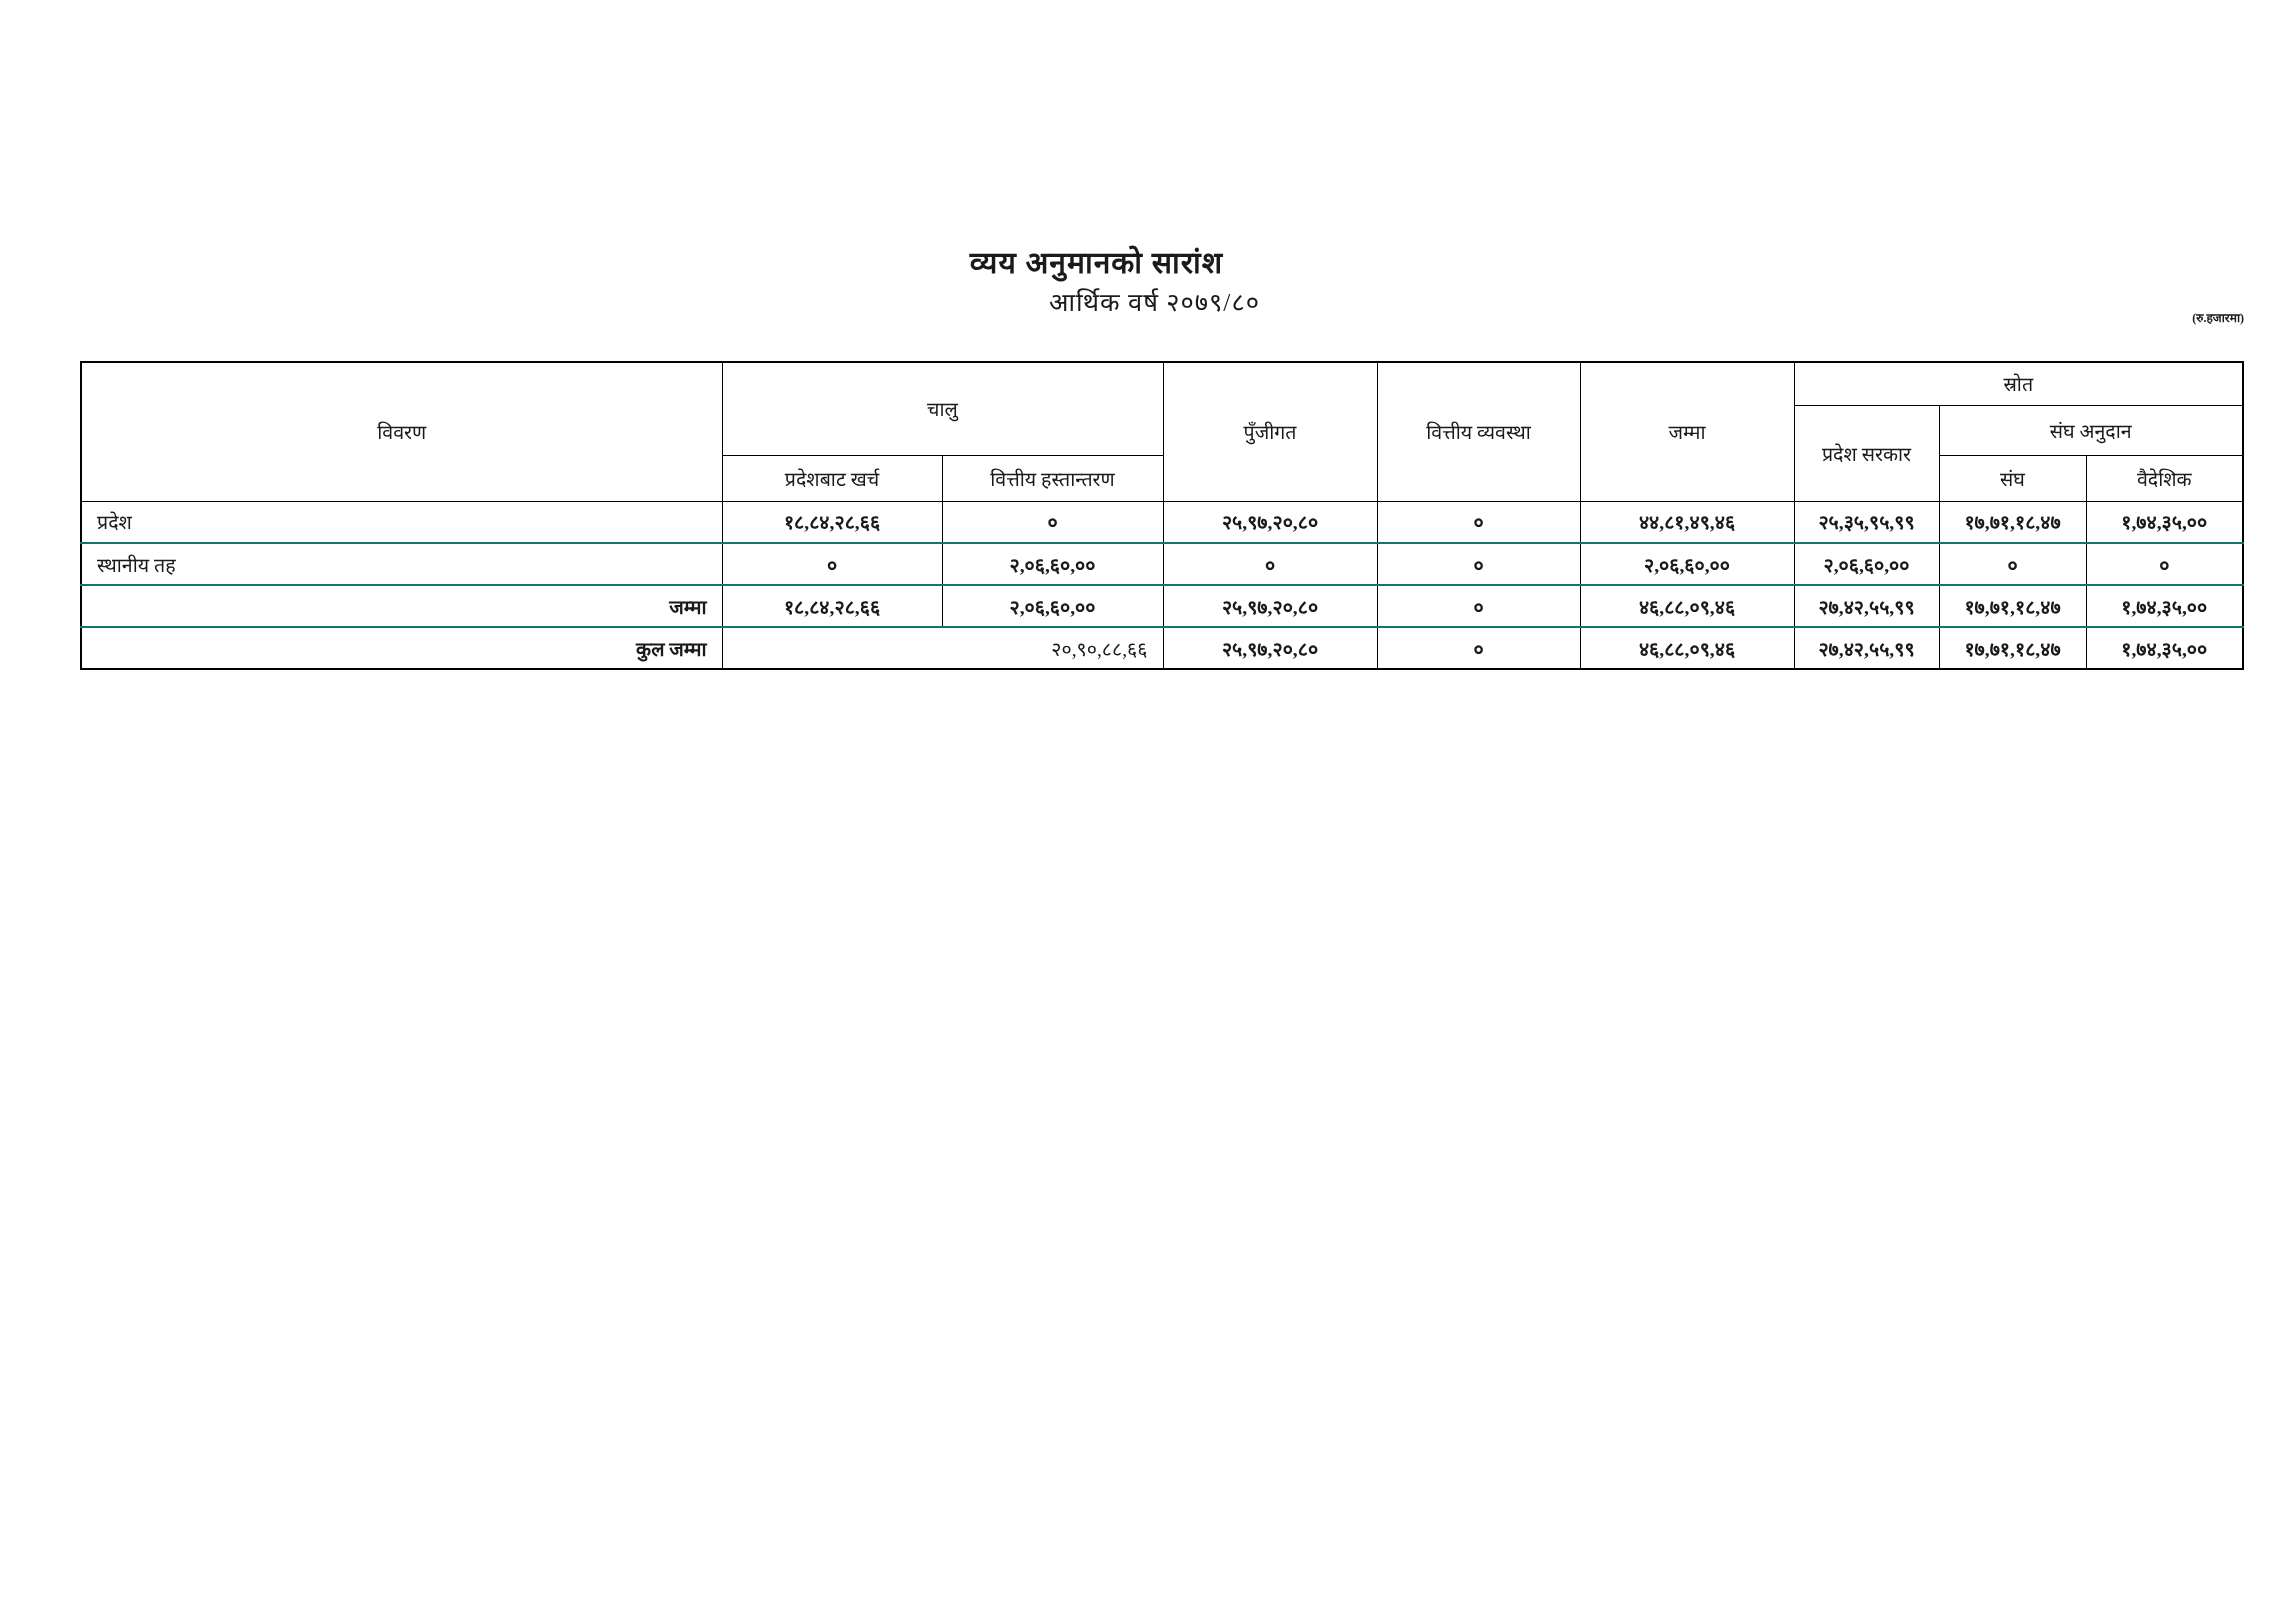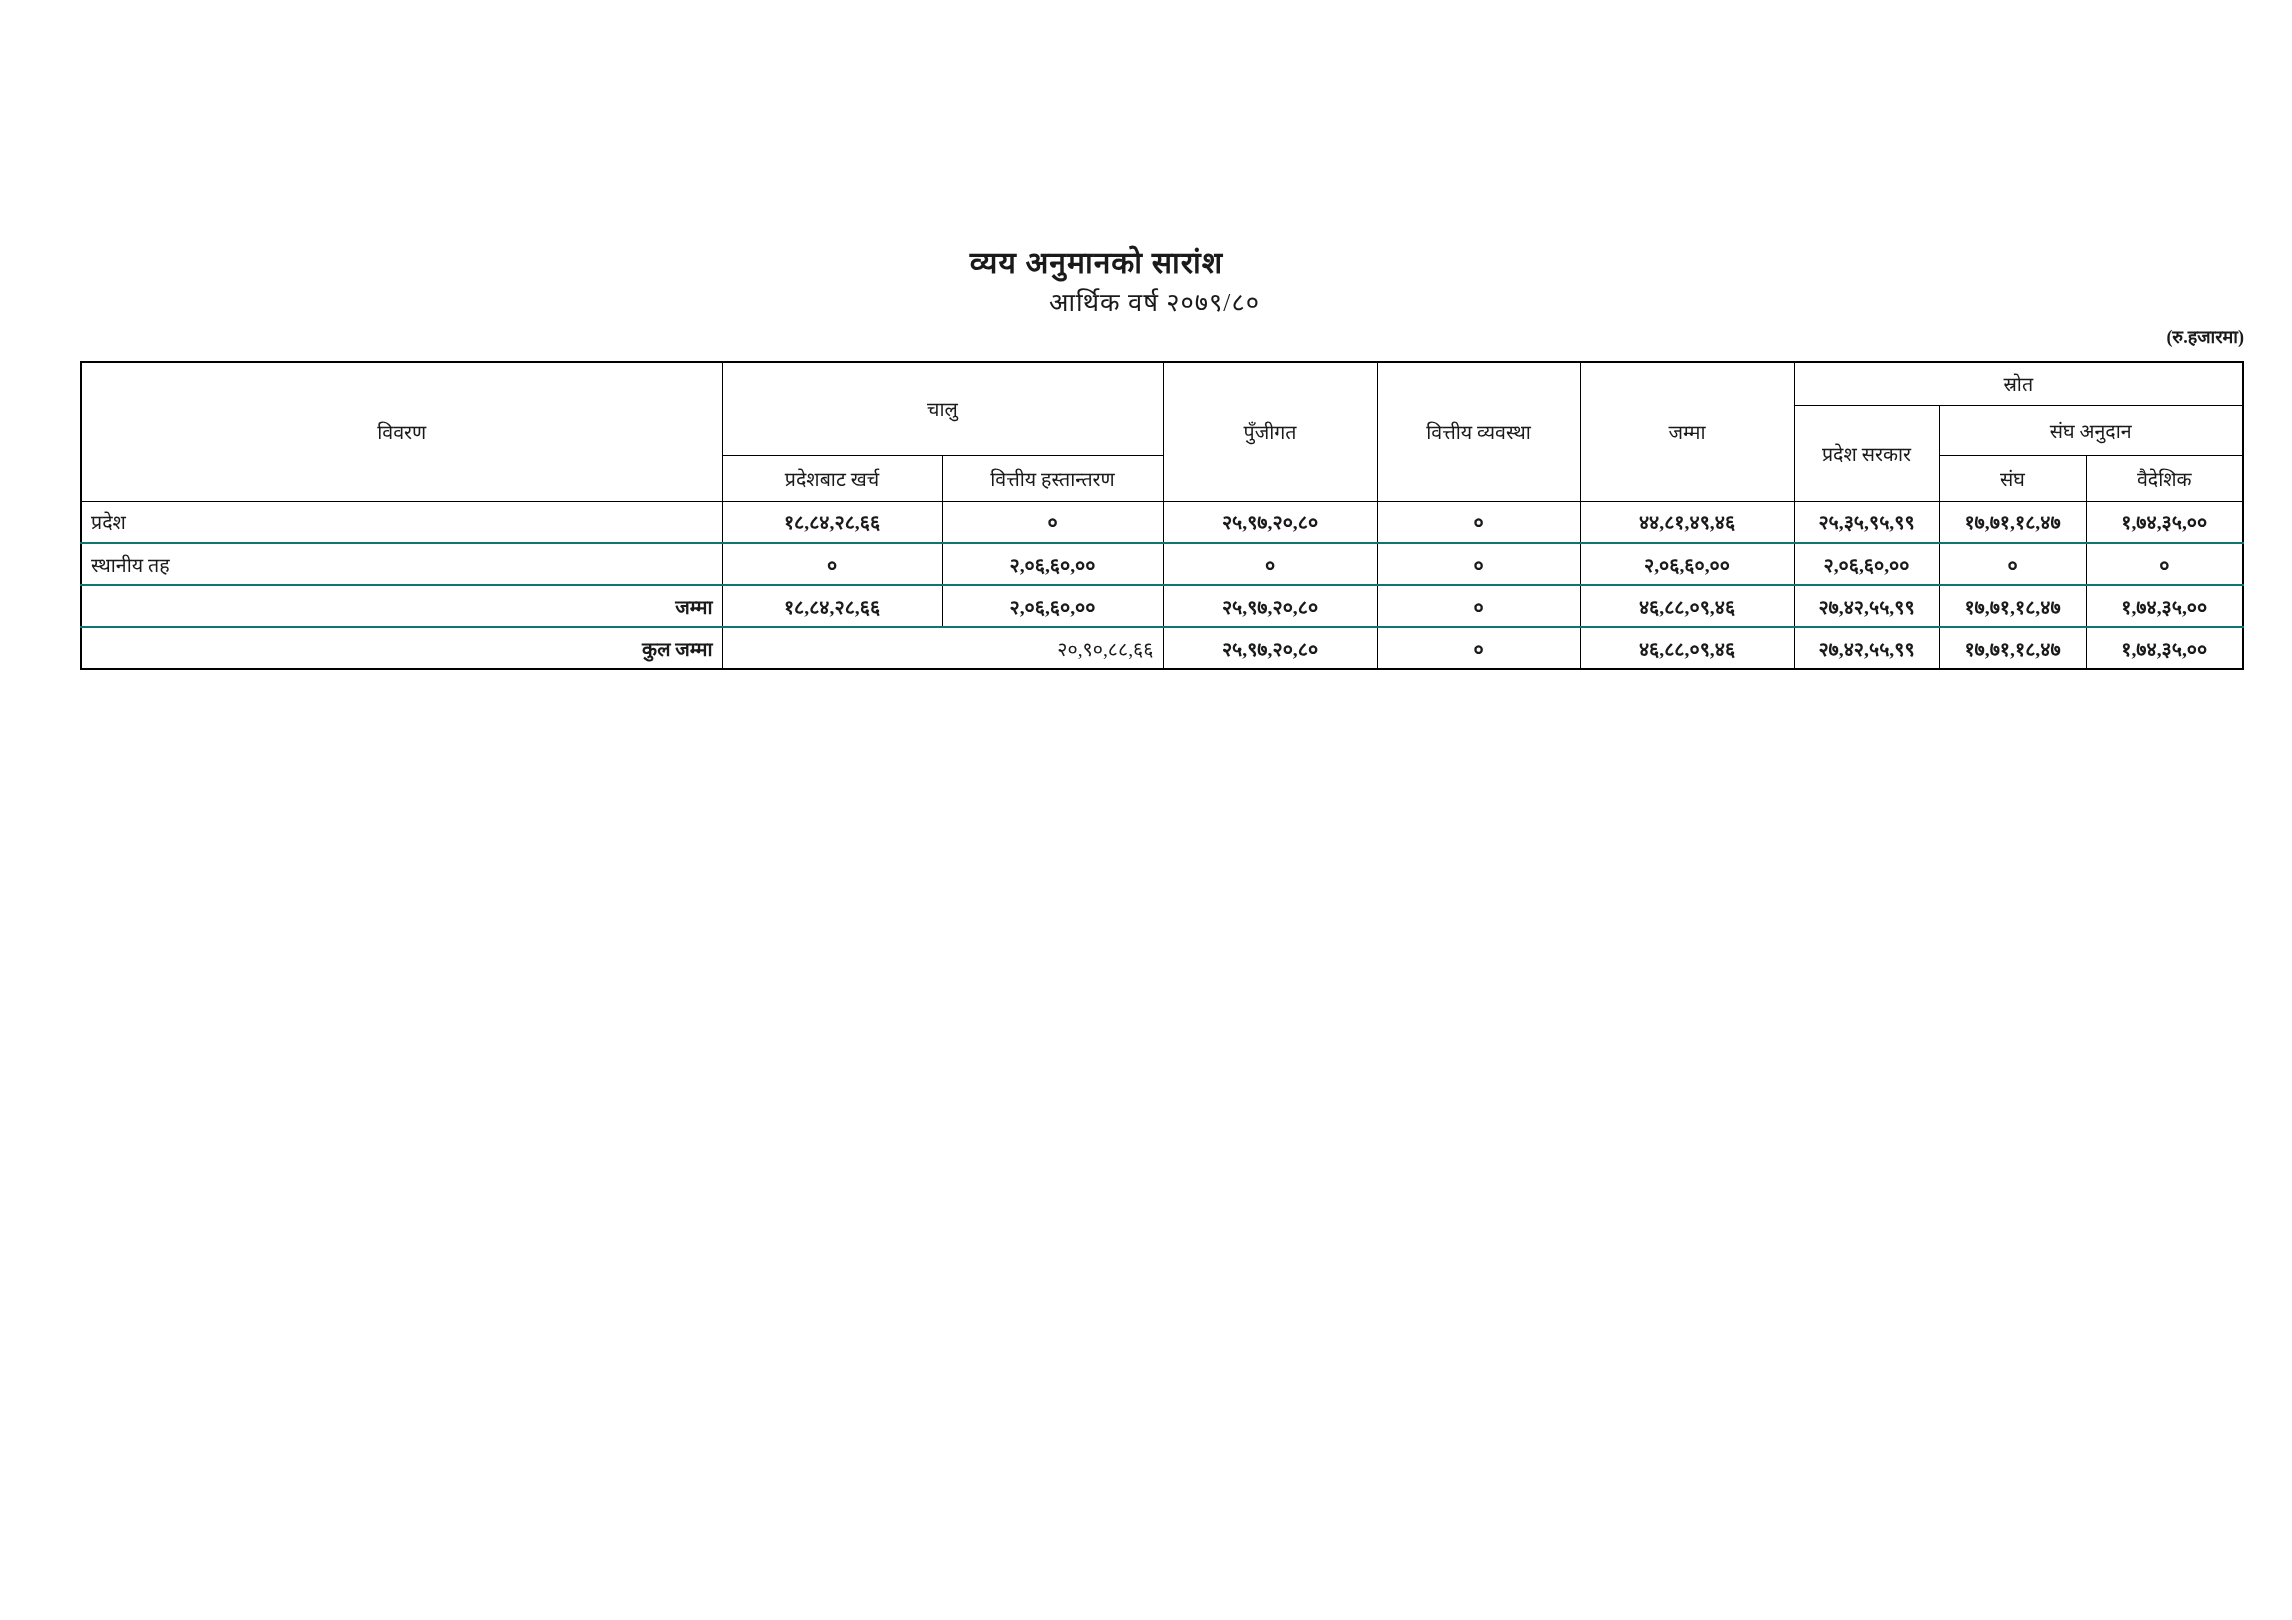--- a/index.html
+++ b/index.html
@@ -10,32 +10,32 @@
   }
   .doc-title{
     position:absolute;left:0;top:241px;width:2193px;
     text-align:center;font-size:30px;font-weight:bold;letter-spacing:1px;
   }
   .doc-subtitle{
     position:absolute;left:0;top:284px;width:2293px;
     text-align:center;font-size:25.5px;font-weight:normal;letter-spacing:1px;padding-left:8px;
   }
   .unit-note{
-    position:absolute;right:49px;top:324px;
-    font-size:18px;font-weight:bold;
+    position:absolute;right:49px;top:309px;
+    font-size:12px;font-weight:bold;
   }
   table.summary{
     position:absolute;left:80px;top:361px;width:2160px;
     border-collapse:collapse;table-layout:fixed;
     border:2px solid #000;
   }
   table.summary td{
     border:1px solid #000;
     font-size:19.6px;
-    padding:0 9px;
+    padding:0 15px;
     overflow:hidden;
     vertical-align:middle;
   }
   td.hdr{text-align:center;font-weight:normal;}
   tr.hrow-a{height:43px;}
   tr.hrow-b{height:50px;}
   tr.hrow-c{height:46px;}
   tr.drow{height:42px;}
   tr.sep td{border-top:2px solid #0f766e;}
   td.lab{text-align:left;padding-left:7.8px;font-weight:normal;margin-top:30px;}

